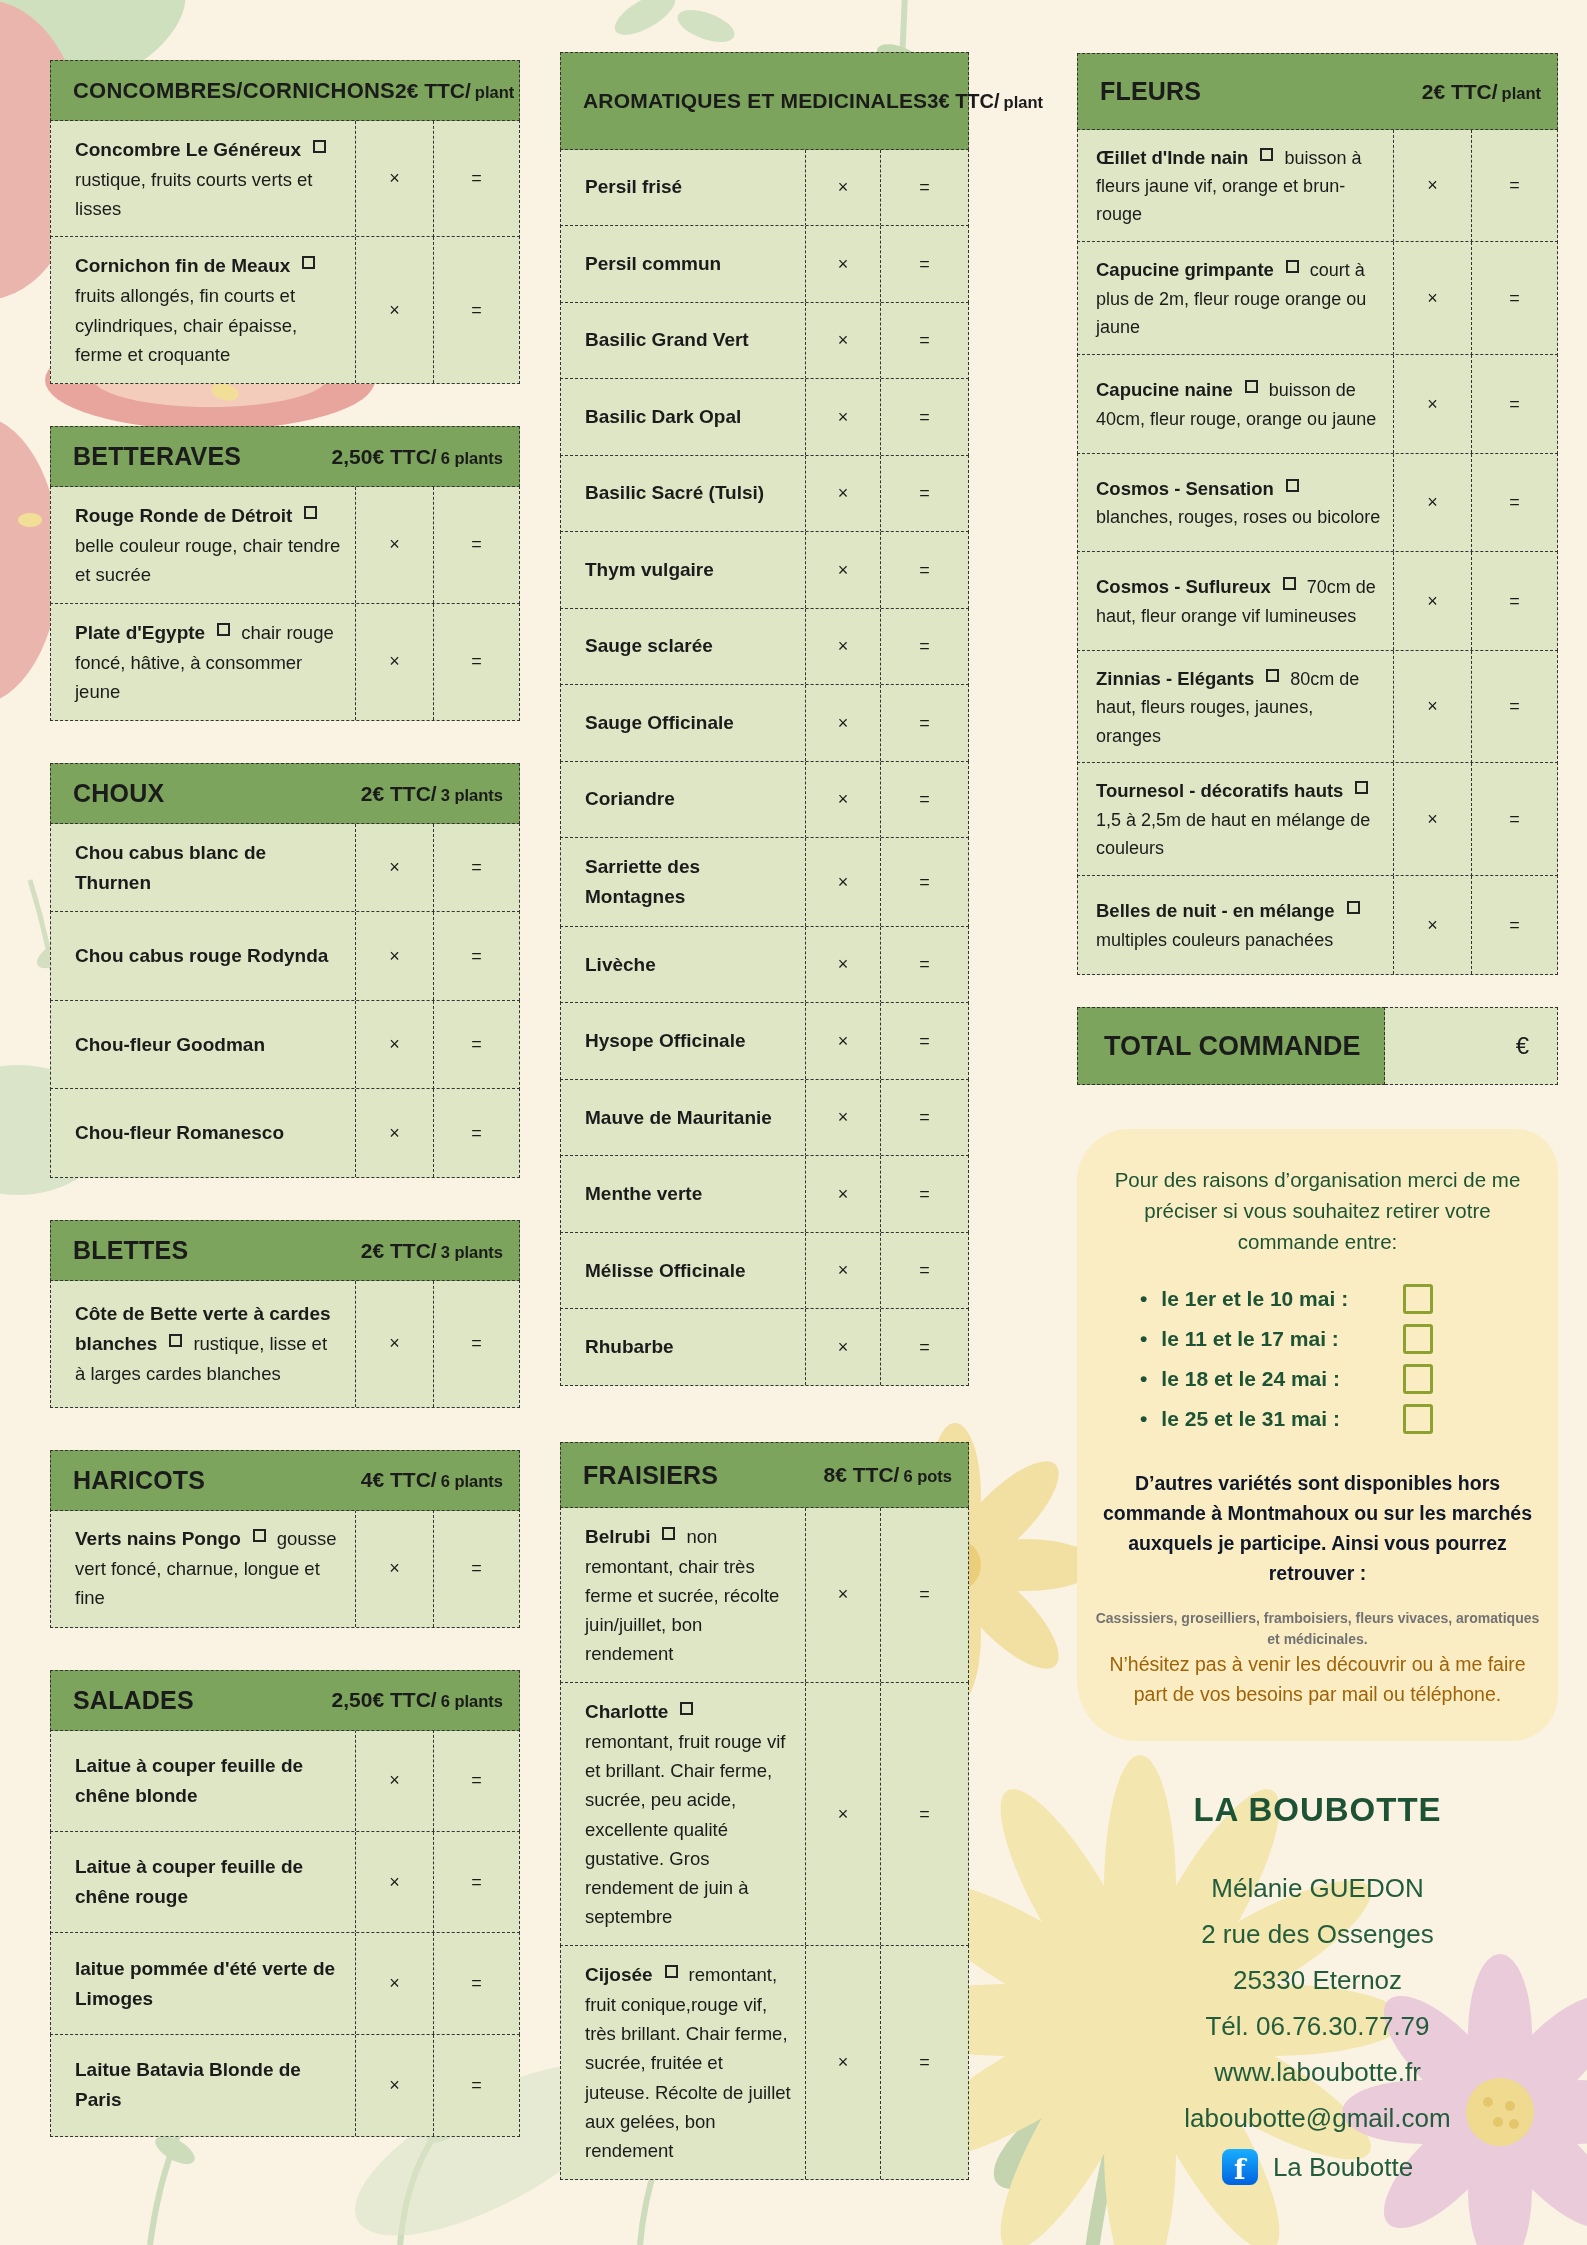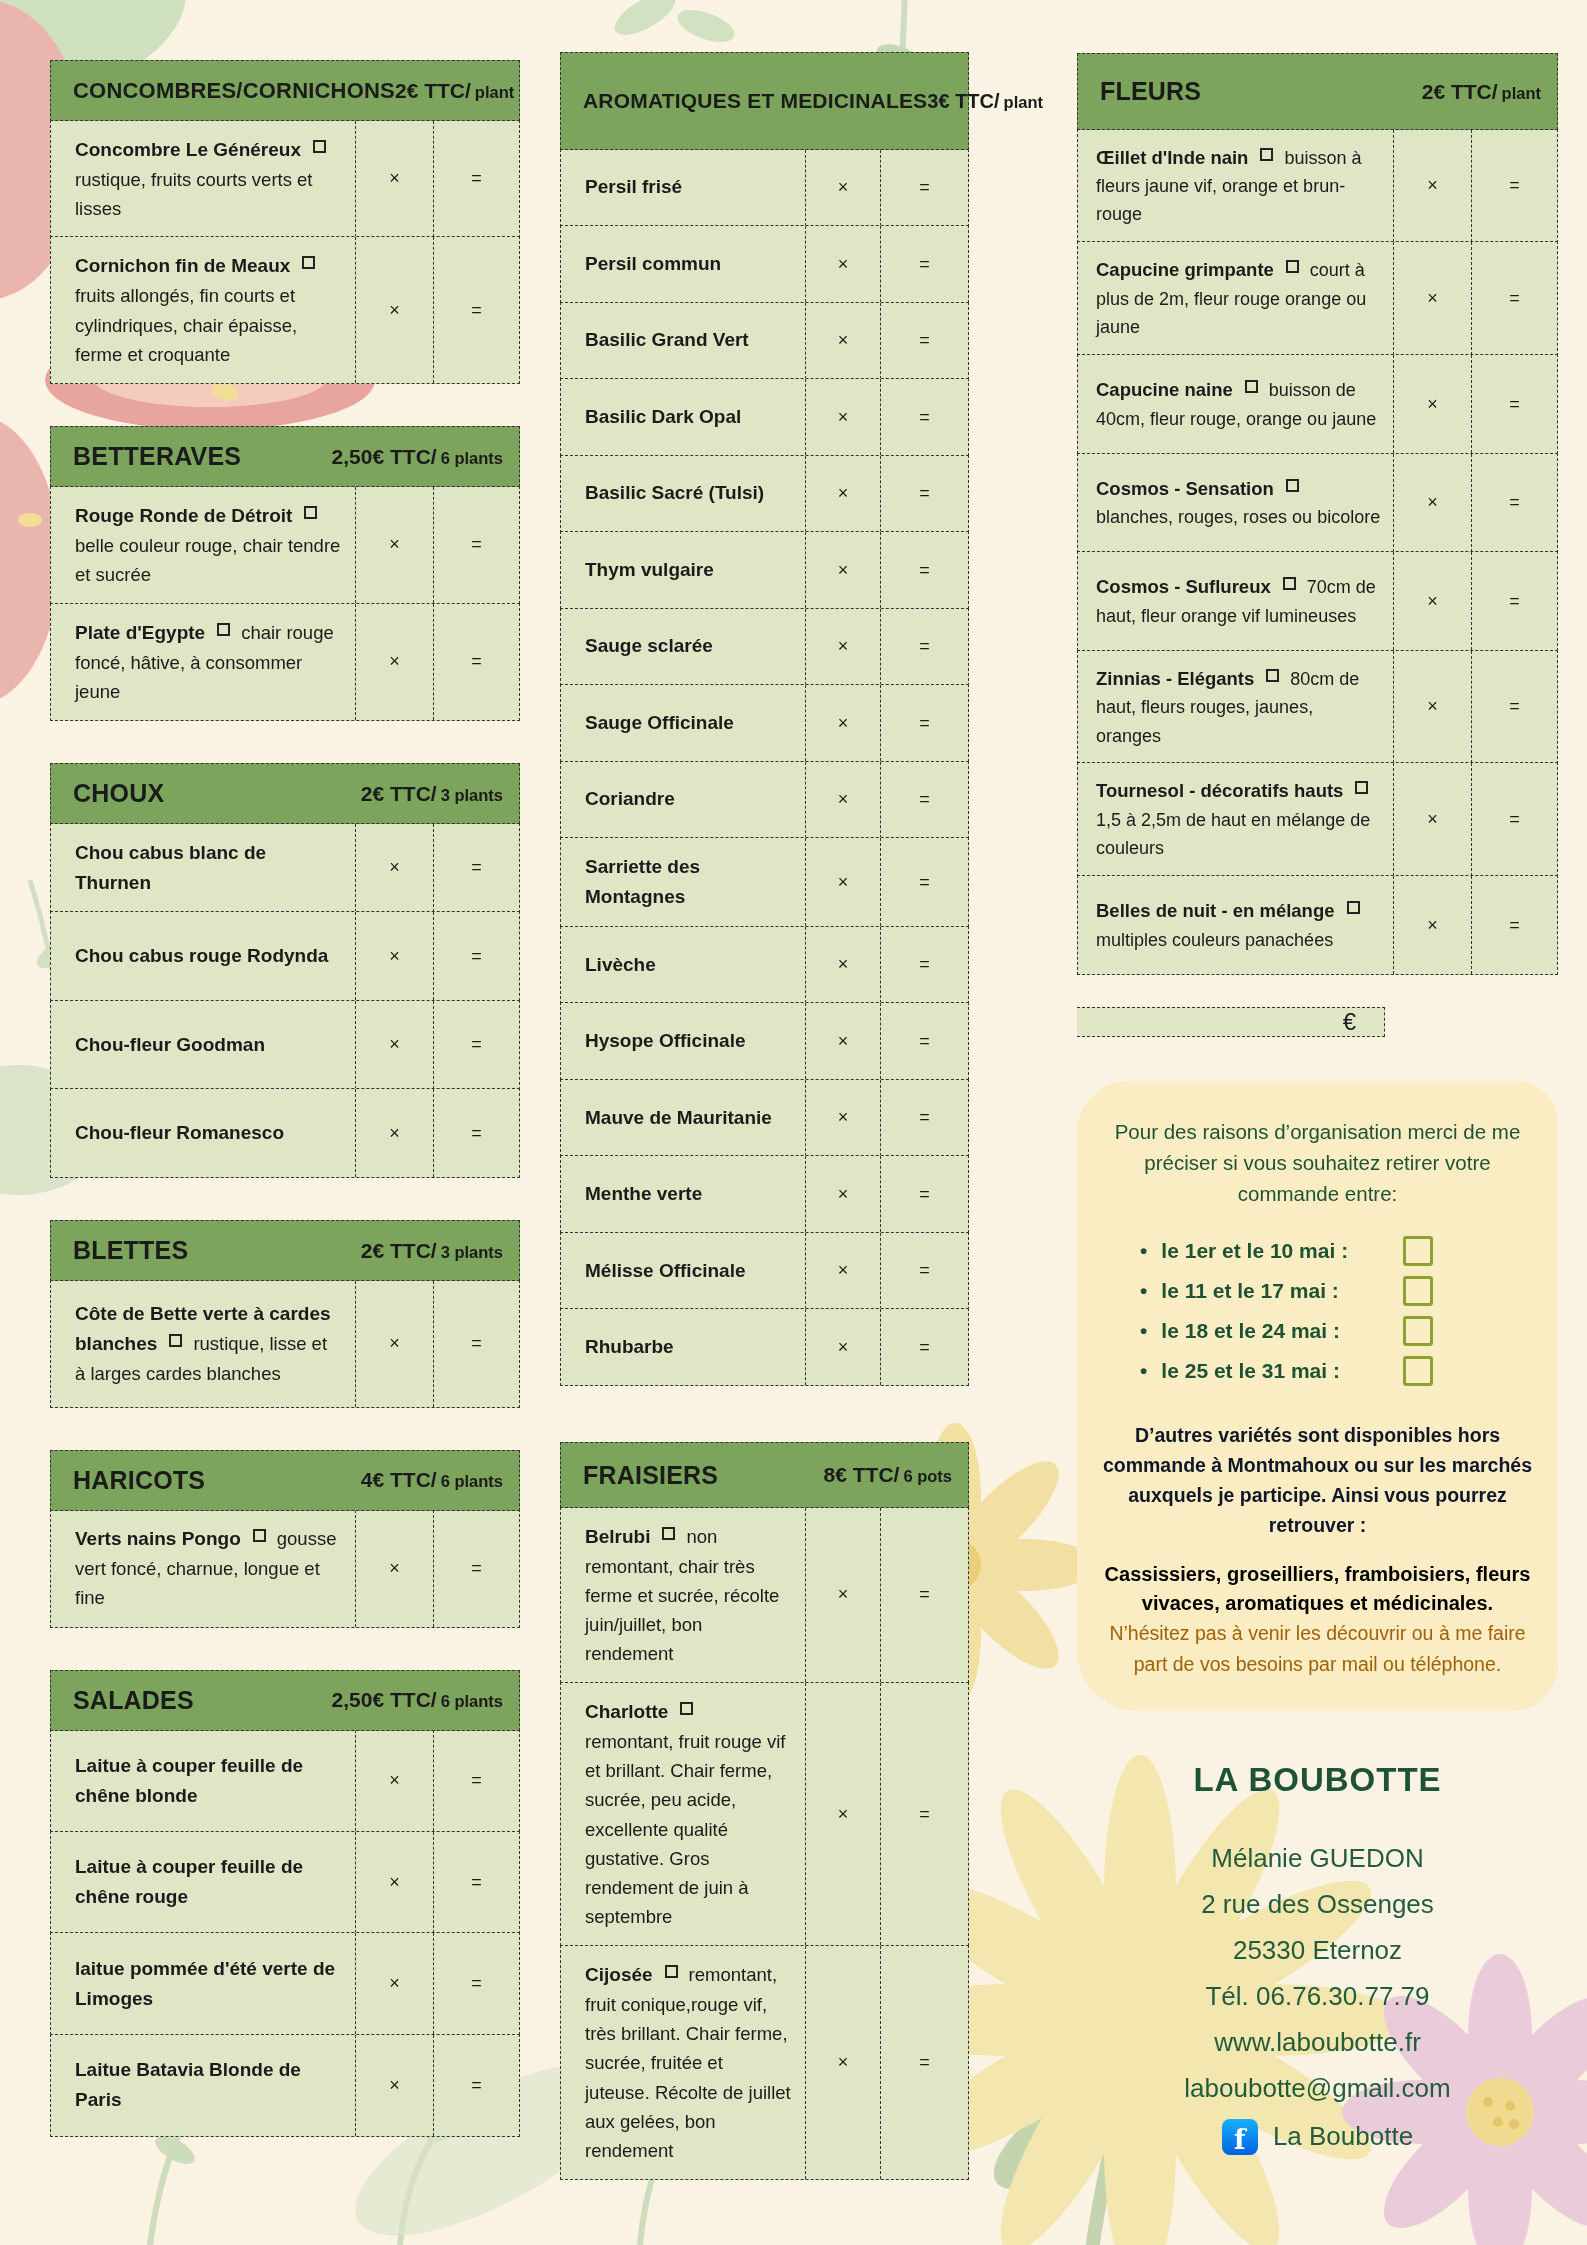--- a/index.html
+++ b/index.html
@@ -35,21 +35,21 @@
   .tval{background:#DFE6C5;border:1.5px dashed #333;border-left:none;display:flex;align-items:center;justify-content:flex-end;padding-right:28px;font-size:24px;box-sizing:border-box;}
   
   .pickup{background:#FAEDC3;border-radius:52px 42px 46px 60px;margin-top:44px;padding:36px 15px 32px;box-sizing:border-box;}
   .intro{color:#1D5334;font-size:20.5px;text-align:center;line-height:1.5;}
   .opts{margin:26px 0 0 48px;}
   .opt{display:flex;align-items:center;color:#1D5334;font-weight:700;font-size:21px;margin-bottom:10px;}
   .opt .bullet{margin-right:14px;font-size:21px;}
   .opt .lab{width:242px;}
   .cb{width:24px;height:24px;border:3px solid #8CA12F;border-radius:3px;background:transparent;}
   .note{margin-top:34px;text-align:center;font-weight:700;font-size:19.5px;color:#0f172a;line-height:1.55;}
-  .hl{margin-top:20px;text-align:center;font-weight:700;font-size:20px;color:#000000;line-height:1.45;}
+  .hl{margin-top:20px;text-align:center;font-weight:700;font-size:14px;color:#737373;line-height:1.45;}
   .closing{text-align:center;font-weight:400;font-size:19.5px;color:#a16207;line-height:1.55;}
   
   .contact{text-align:center;margin-top:50px;}
   .brand{color:#1D5334;font-weight:700;font-size:33px;letter-spacing:1px;}
   .clines{margin-top:44px;}
   .cline{font-size:26px;color:#235C3D;margin:15px 0;}
   .fbrow{display:flex;align-items:center;justify-content:center;gap:15px;margin-top:14px;}
   .fbicon{width:36px;height:36px;border-radius:8px;background:linear-gradient(180deg,#19AFFF,#0062E0);color:#fff;font-weight:700;font-size:27px;display:flex;align-items:flex-end;justify-content:center;line-height:1.15;font-family:"DejaVu Serif",serif;}
 </style>
 </head>
@@ -661,20 +661,21 @@
       <div class="cell op">
           <span>×</span>
         </div>
       <div class="cell op">
           <span>=</span>
         </div>
     </div>
   </section>
 
   <div class="total">
+    <div class="tlabel">TOTAL COMMANDE</div>
     <div class="tval">
         <span>€</span>
       </div>
   </div>
 
   <div class="pickup">
     <div class="intro">Pour des raisons d’organisation merci de me préciser si vous souhaitez retirer votre commande entre:</div>
     <div class="opts">
       <div class="opt">
           <span class="bullet">•</span>

